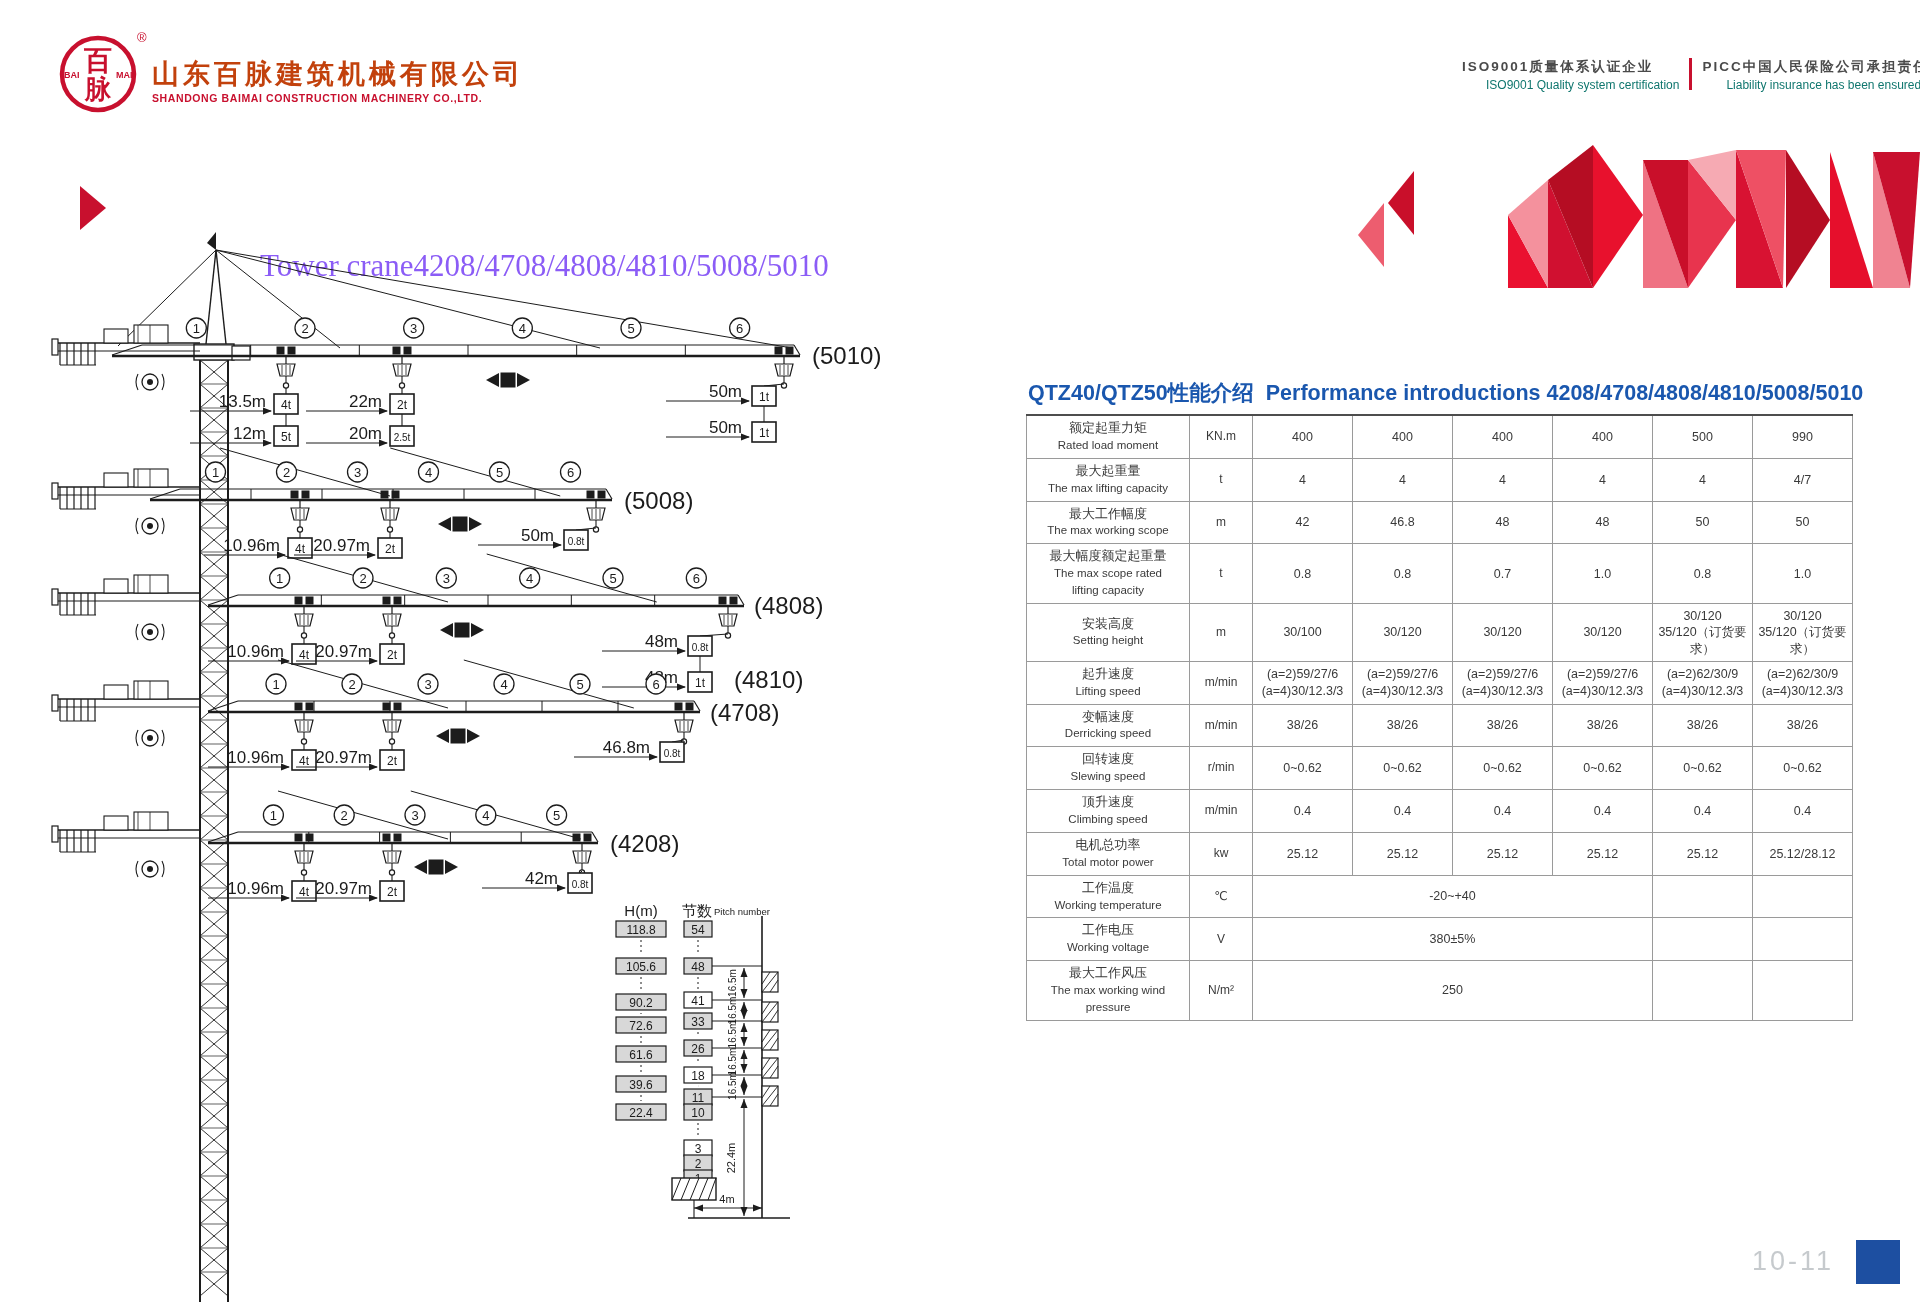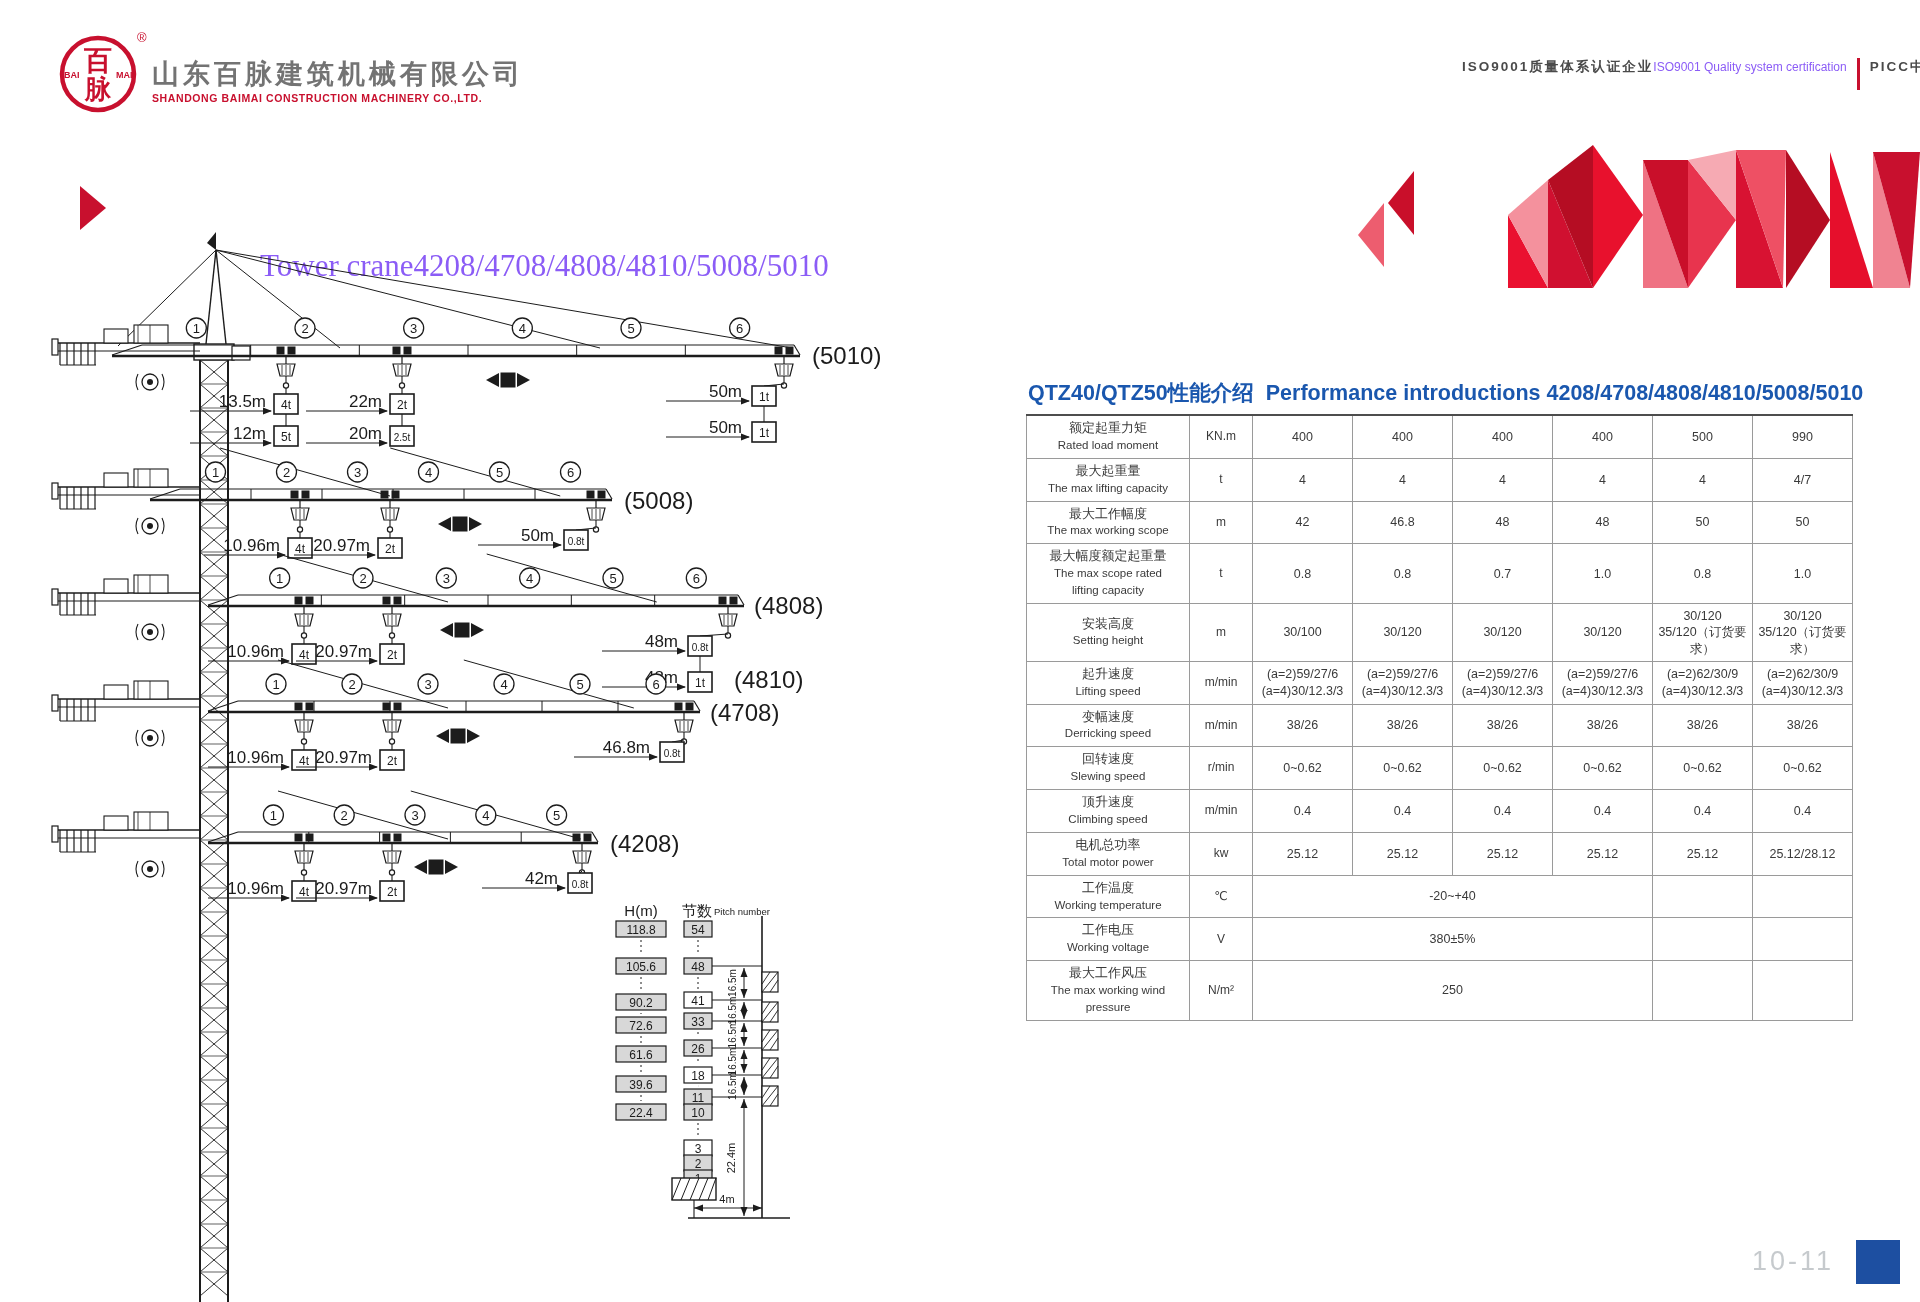--- a/index.html
+++ b/index.html
@@ -2,26 +2,26 @@
 <html><head>
 <meta charset="utf-8">
 <style>
   html,body{margin:0;padding:0;background:#e9e9e9;}
   .page{position:relative;width:1920px;height:1302px;background:#ffffff;overflow:hidden;
         font-family:"Liberation Sans","DejaVu Sans",sans-serif;color:#333;}
   .abs{position:absolute;}
 
   
   .company{left:152px;top:56px;}
-  .company-cn{font-size:27px;font-weight:bold;color:#737373;letter-spacing:4px;}
+  .company-cn{font-size:27px;font-weight:bold;color:#c2410c;letter-spacing:4px;}
   .company-en{font-size:10.5px;font-weight:bold;color:#c8102e;letter-spacing:.6px;}
   .certs{left:1462px;top:58px;display:flex;align-items:flex-start;}
-  .cert-col{display:flex;}
+  .cert-col{display:flex;flex-direction:column;}
   .cert-cn{font-size:13.5px;font-weight:bold;color:#4a4a4a;letter-spacing:2px;white-space:nowrap;}
-  .cert-en{font-size:12px;color:#8b5cf6;white-space:nowrap;margin-top:2px;}
+  .cert-en{font-size:12px;color:#0f766e;white-space:nowrap;margin-top:2px;margin-left:24px;}
   .cert-div{width:3px;height:32px;background:#c8102e;margin:0 10px;}
 
   
   .title-main{left:114px;top:182px;font-size:42px;font-weight:bold;color:#c8102e;white-space:nowrap;}
   .title-sub{left:260px;top:236px;font-size:31px;color:#8b5cf6;font-family:"Liberation Serif","DejaVu Serif",serif;white-space:nowrap;margin-top:12px;}
 
   
   .spec-title{left:1028px;top:378px;font-size:21.5px;font-weight:bold;color:#1a57ae;white-space:nowrap;}
   #spec-wrap{left:1026px;top:414px;}
   #spec-table{border-collapse:collapse;table-layout:fixed;width:826px;border-top:2px solid #4d4d4d;border-bottom:1px solid #8c8c8c;}

